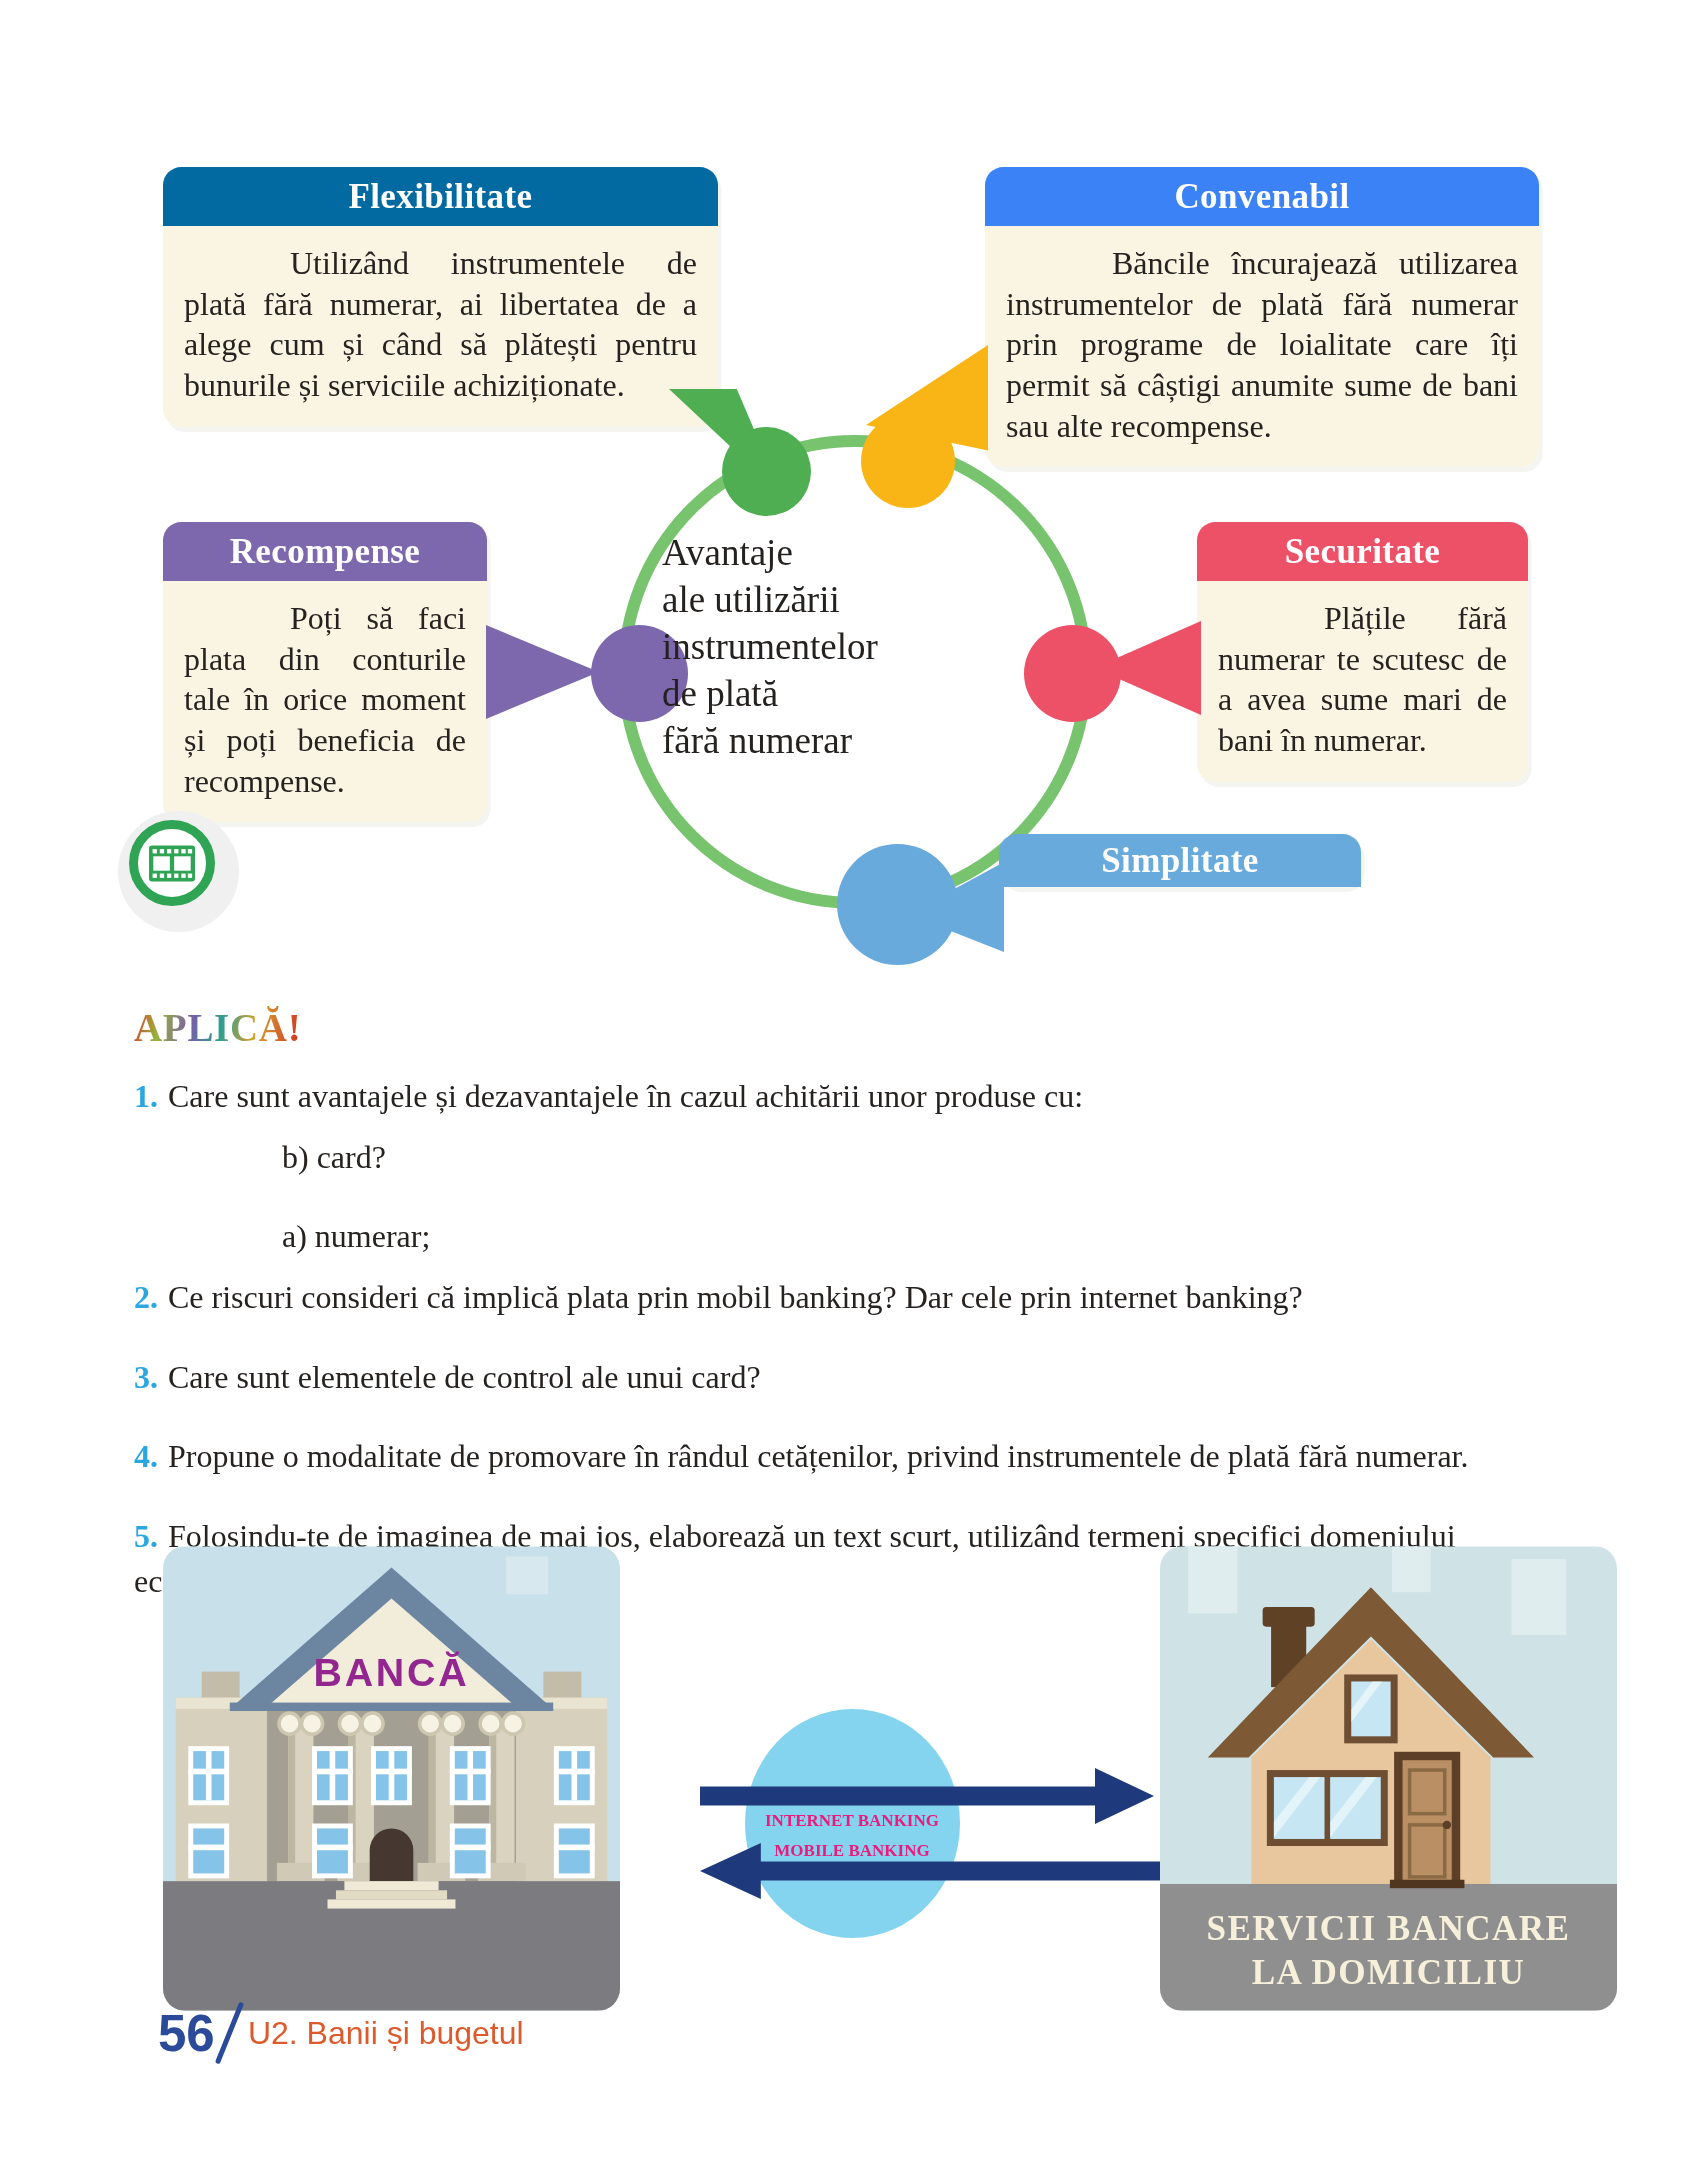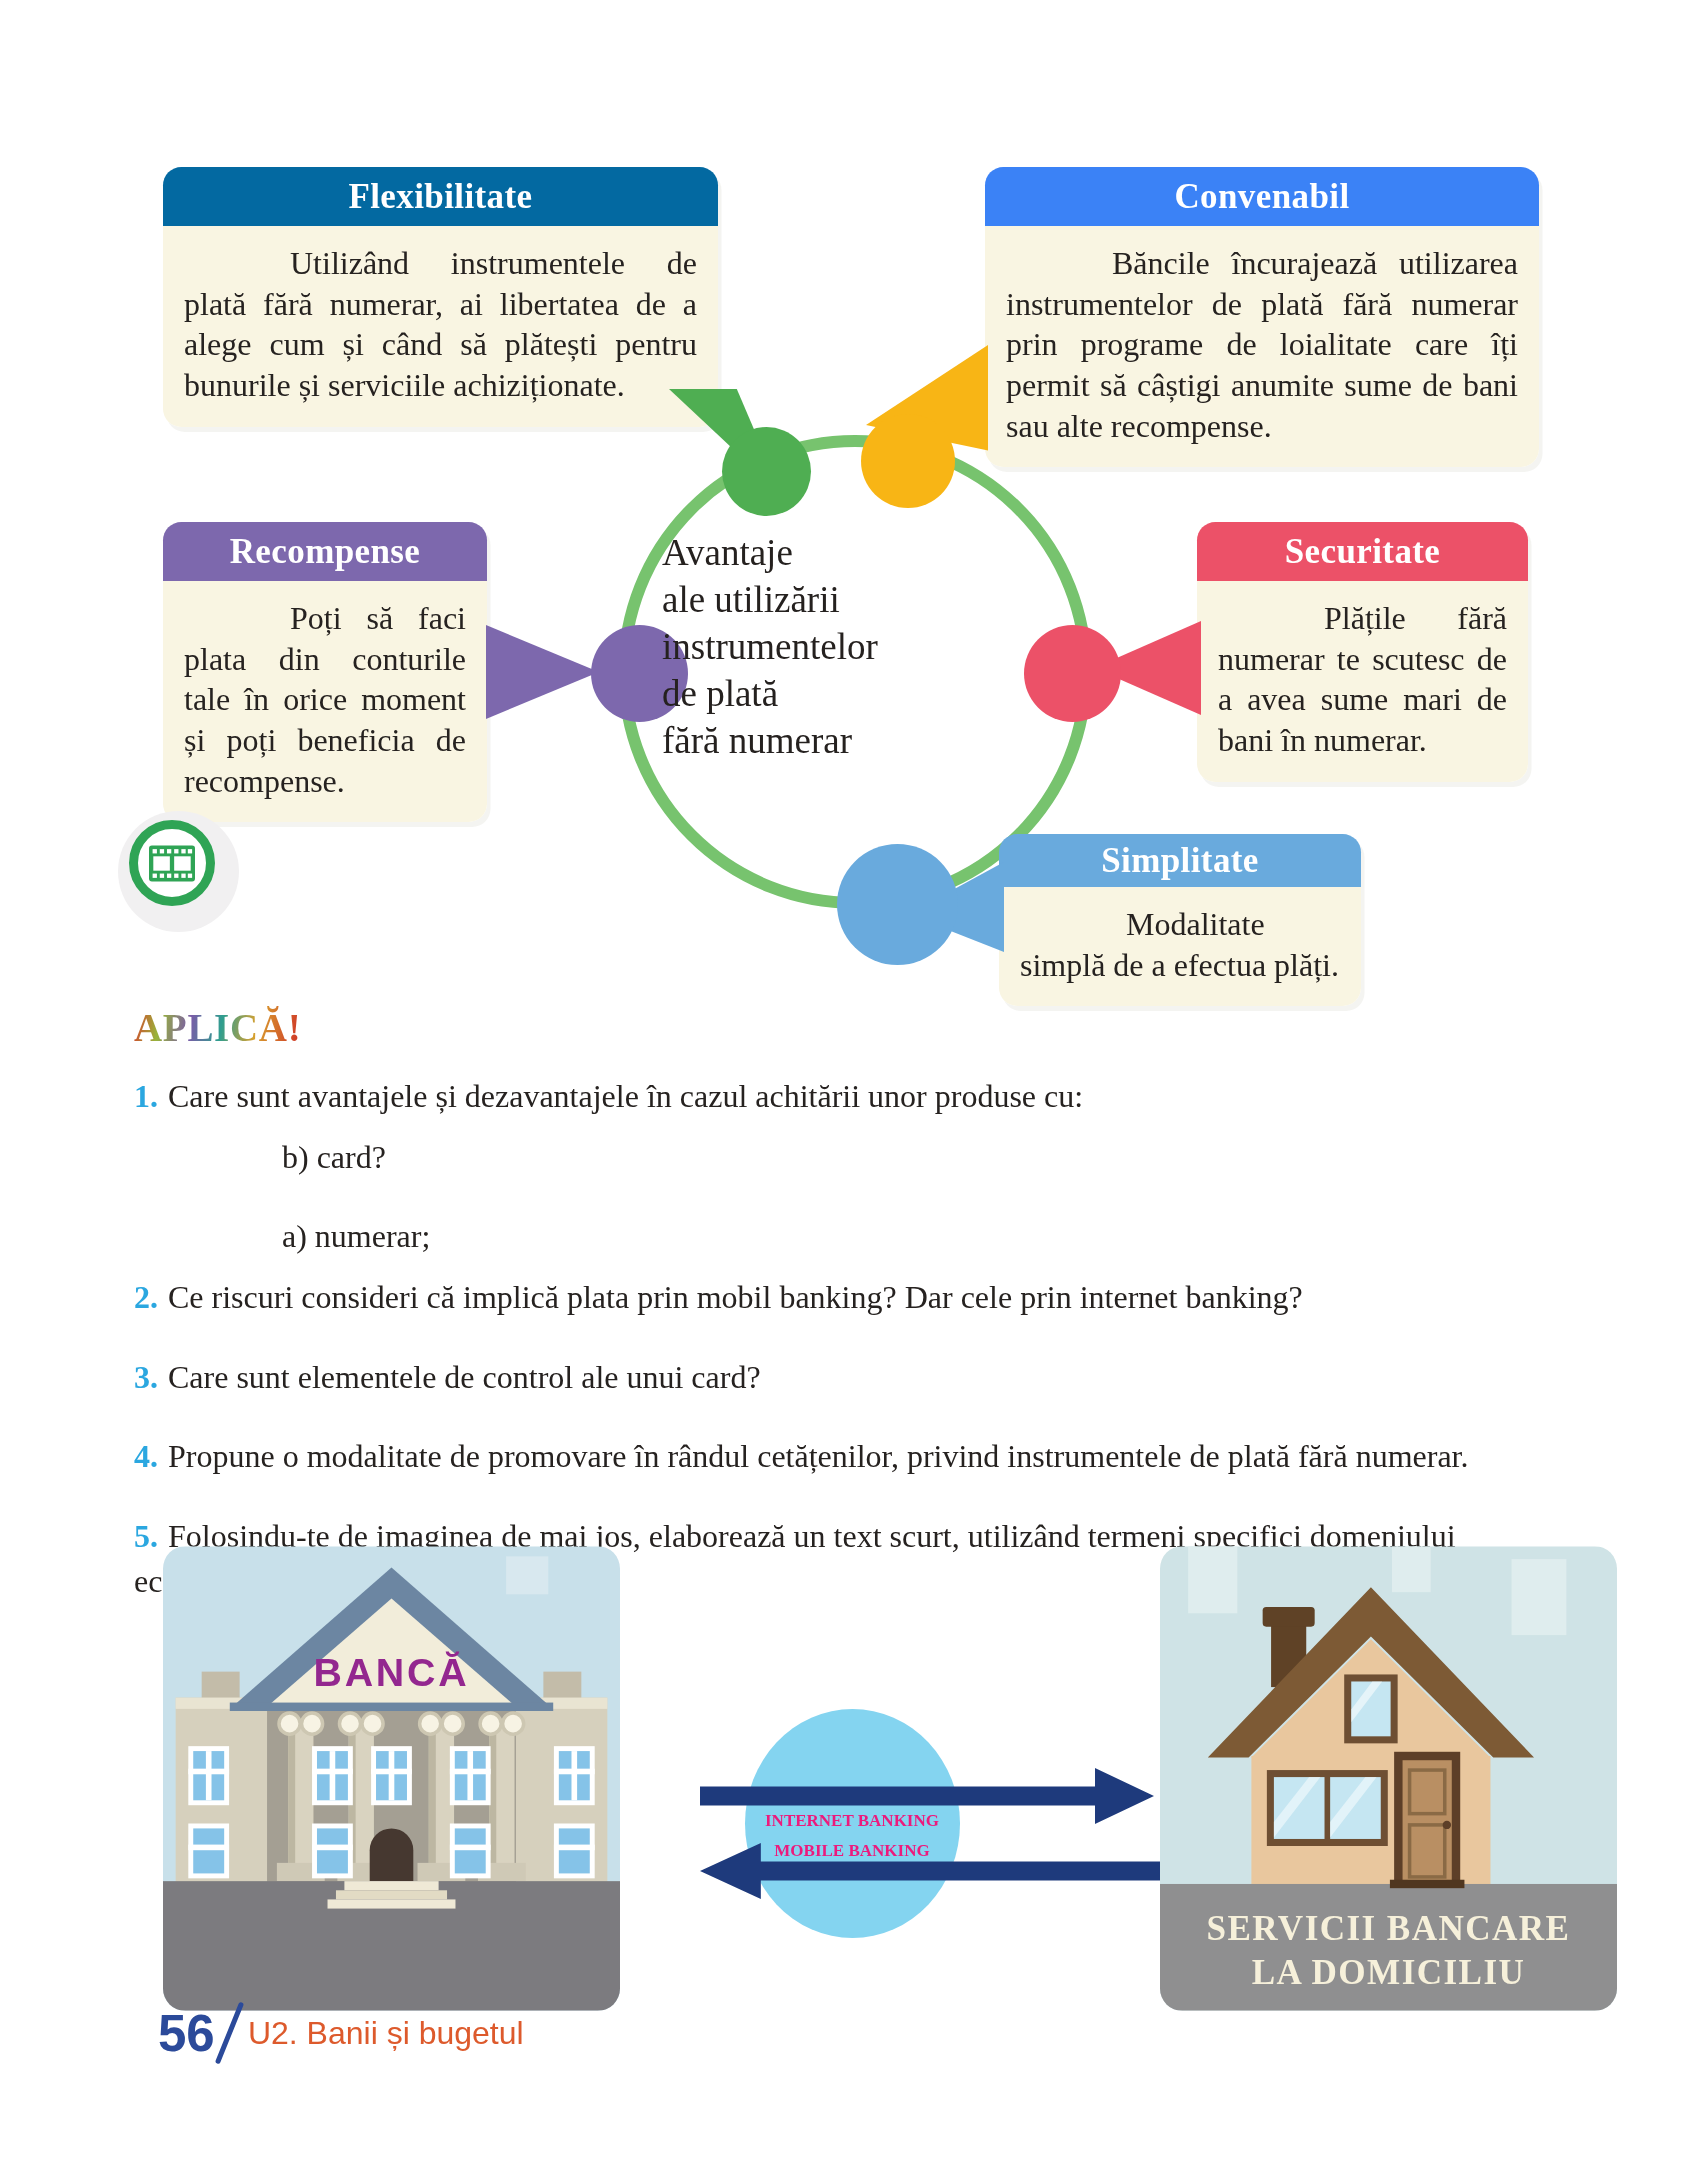--- a/index.html
+++ b/index.html
@@ -112,21 +112,20 @@
     <div class="card" id="card-rec">
       <div class="hd">Recompense</div>
       <div class="bd">Poți să faci plata din conturile tale în orice moment și poți beneficia de recompense.</div>
     </div>
     <div class="card" id="card-sec">
       <div class="hd">Securitate</div>
       <div class="bd">Plățile fără numerar te scutesc de a avea sume mari de bani în numerar.</div>
     </div>
     <div class="card" id="card-simp">
       <div class="hd">Simplitate</div>
-      <div class="bd">Modalitate simplă de a efectua plăți.</div>
     </div>
 
     <div class="node" id="c-flex"></div>
     <div class="node" id="c-conv"></div>
     <div class="node" id="c-rec"></div>
     <div class="node" id="c-sec"></div>
     <div class="node" id="c-simp"></div>
 
     <div class="center-title">Avantaje
 ale utilizării

